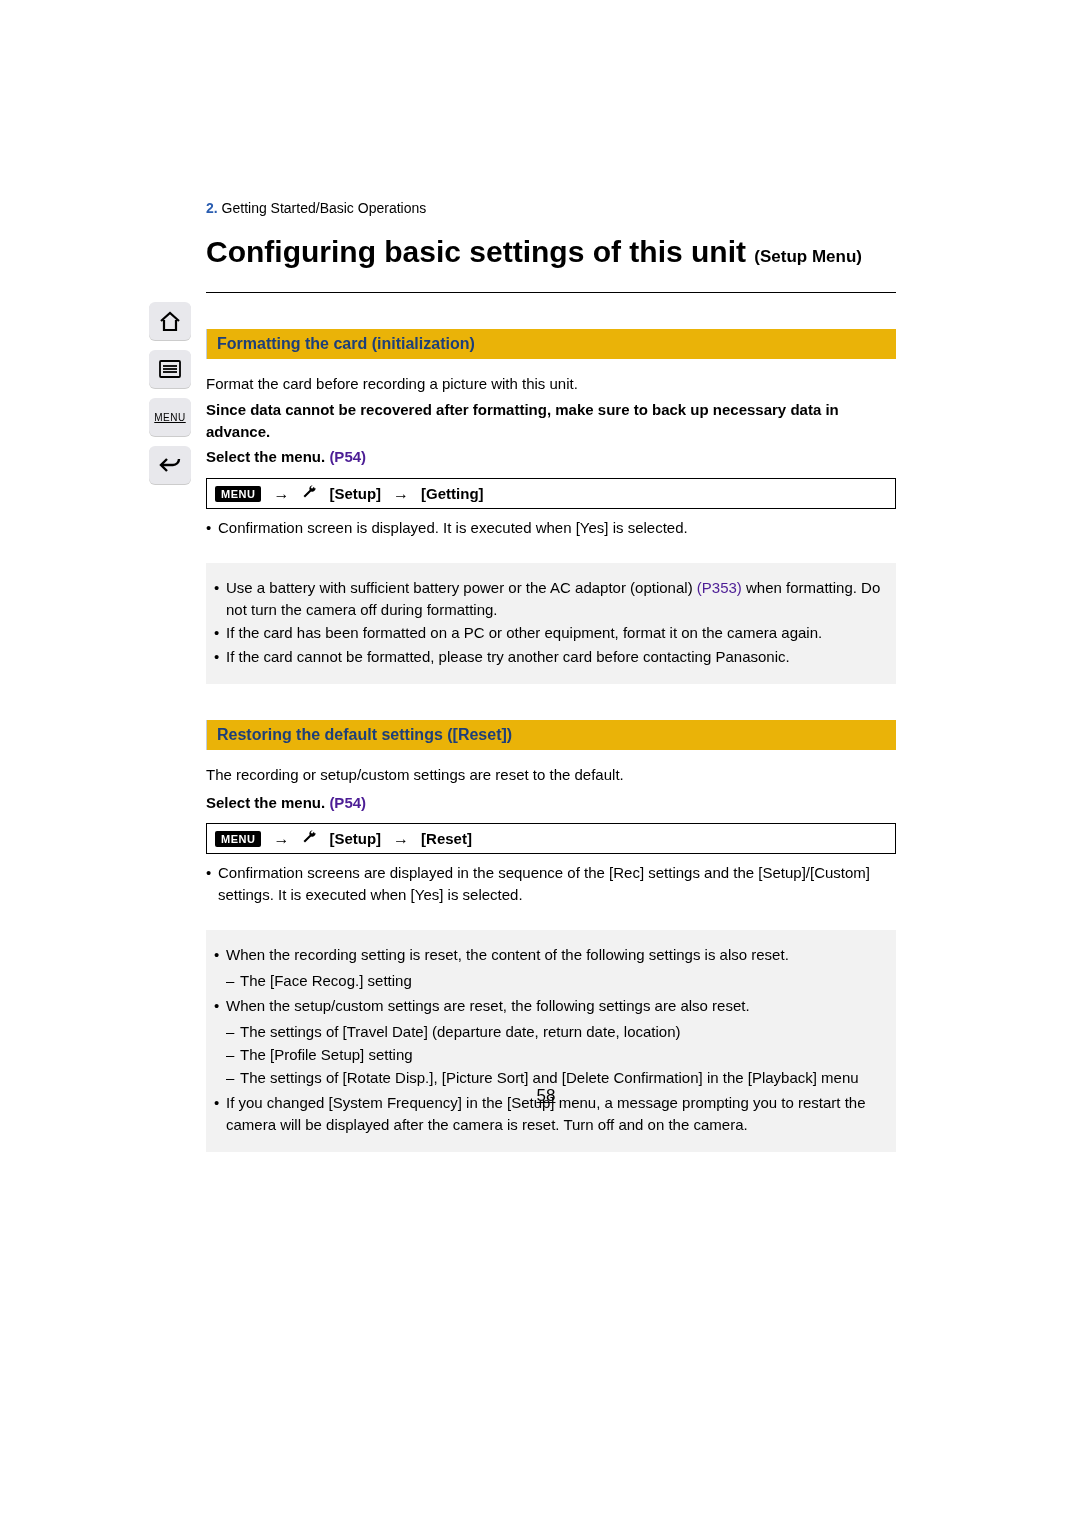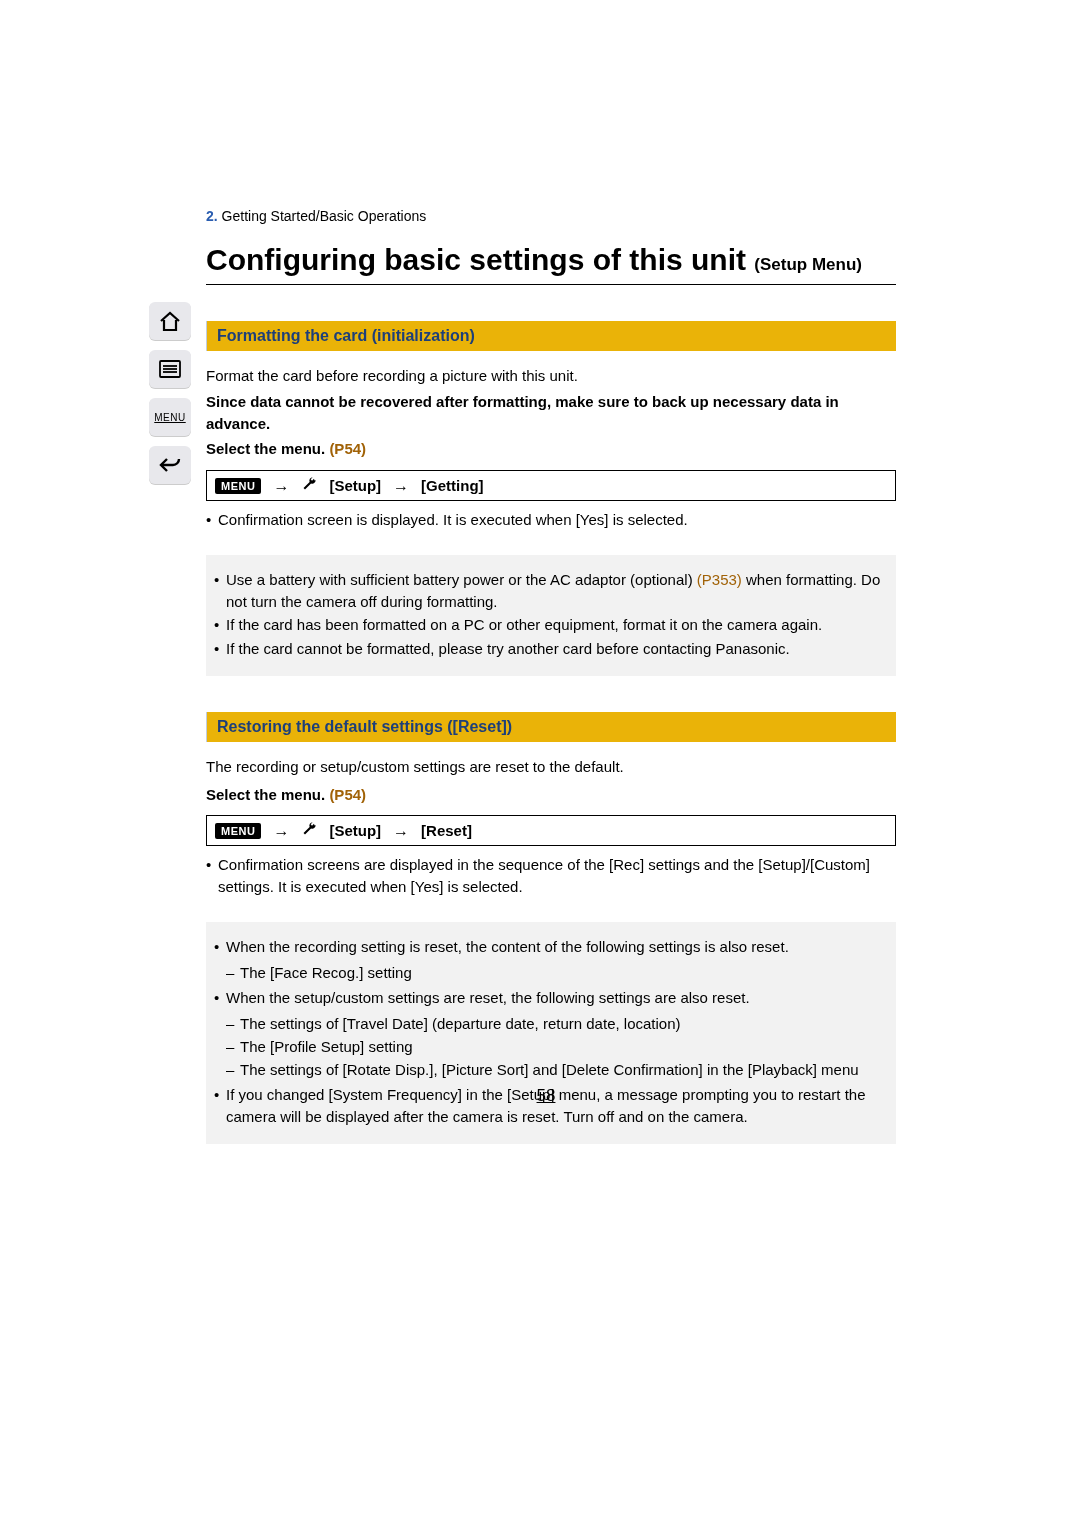--- a/index.html
+++ b/index.html
@@ -38,53 +38,53 @@
   }
   .sidebar .icon-btn svg { display:block; }
   .menu-label {
     font-size: 10px;
     text-decoration: underline;
     letter-spacing: 0.5px;
   }
   .content {
     position: absolute;
     left: 206px;
-    top: 208px;
+    top: 200px;
     width: 690px;
   }
   .breadcrumb {
     font-size: 14px;
   }
   .breadcrumb .num { color: #2a5db0; font-weight: bold; }
   h1.title {
     font-size: 30px;
     font-weight: bold;
     margin: 18px 0 4px 0;
     border-bottom: 1px solid #000;
-    padding-bottom: 6px;
+    padding-bottom: 22px;
     line-height: 1.2;
   }
   h1.title .sub { font-size: 17px; font-weight: bold; }
   .section-hdr {
     background: #eab308;
     color: #1d3f7a;
     font-weight: bold;
     font-size: 16px;
     padding: 6px 10px;
     margin-top: 36px;
     margin-bottom: 14px;
     border-left: 1px solid #c0cde0;
   }
   .body-text {
     font-size: 15px;
     line-height: 1.45;
     margin: 4px 0;
   }
   .bold { font-weight: bold; }
-  .link { color: #a16207; }
+  .link { color: #4c1d95; }
   .menu-path-box {
     border: 1px solid #000;
     padding: 5px 8px;
     margin: 10px 0 8px 0;
     display: flex;
     align-items: center;
     gap: 12px;
     font-size: 15px;
   }
   .menu-chip {

